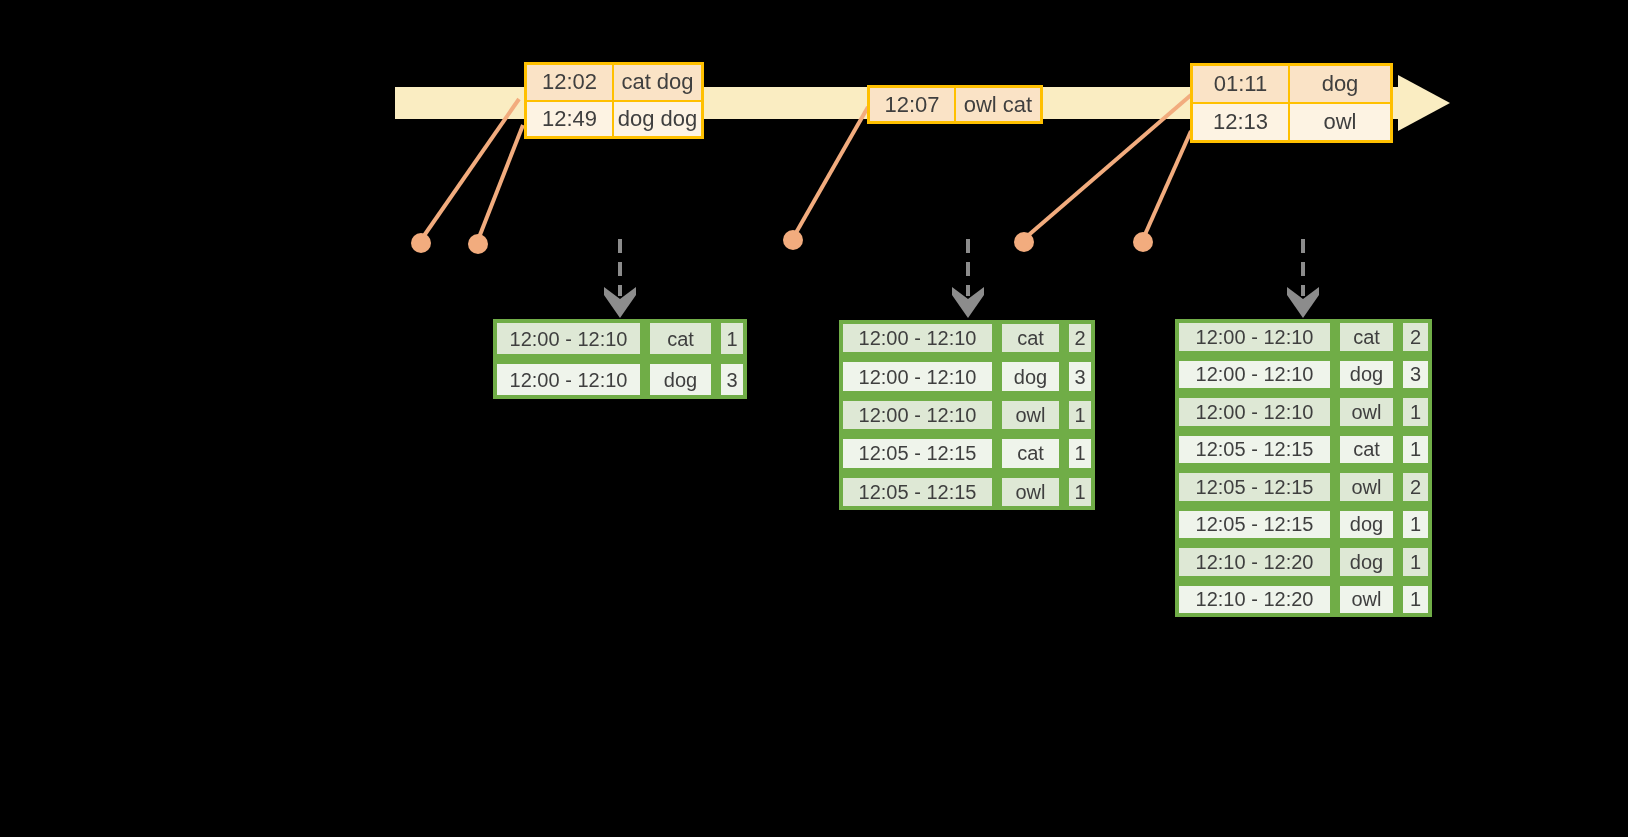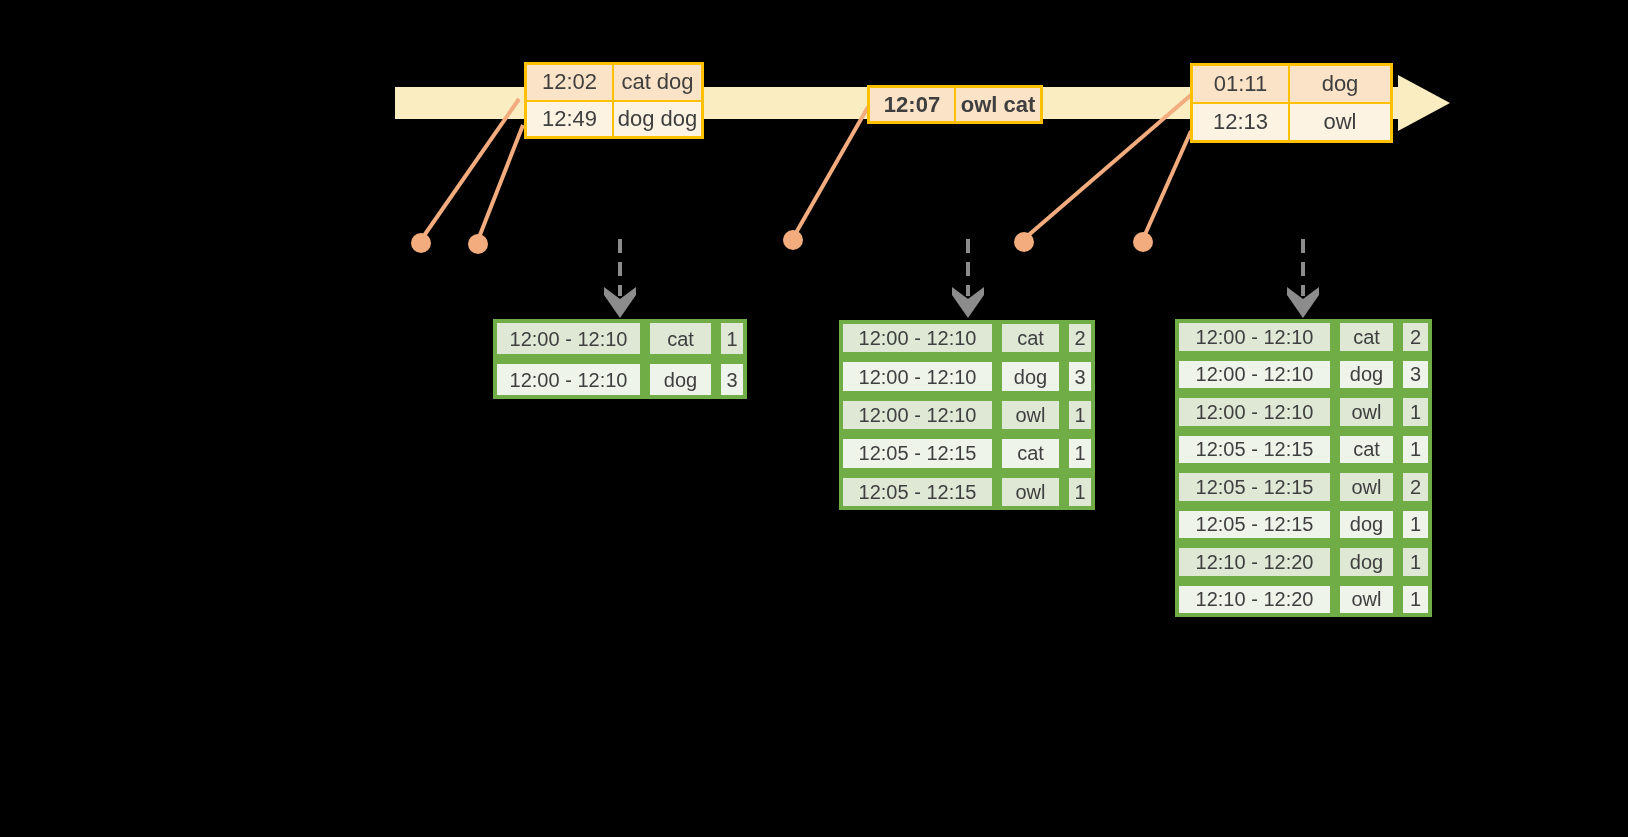--- a/index.html
+++ b/index.html
@@ -31,21 +31,21 @@
   .gtable{
     border:4px solid var(--result-border,#70ad47);
     background:var(--result-border,#70ad47);
     gap:10px;font-size:20px;
   }
   .gtable .row-odd{background:var(--result-row-dark,#dee8d5);}
   .gtable .row-even{background:var(--result-row-light,#eff4eb);}
 
   
   .t1{left:518px;top:62px;width:180px;height:77px;grid-template-columns:85px 1fr;margin-left:6px;}
-  .t2{left:867px;top:85px;width:176px;height:39px;grid-template-columns:84px 1fr;font-weight:bold;}
+  .t2{left:867px;top:85px;width:176px;height:39px;grid-template-columns:84px 1fr;}
   .t3{left:1190px;top:63px;width:203px;height:80px;grid-template-columns:95px 1fr;}
 
   .g1{left:493px;top:319px;width:254px;height:80px;grid-template-columns:143px 61px 1fr;}
   .g2{left:839px;top:320px;width:256px;height:190px;grid-template-columns:149px 57px 1fr;}
   .g3{left:1175px;top:319px;width:257px;height:298px;grid-template-columns:151px 53px 1fr;}
 
   
   .tl-bar{fill:var(--timeline-fill,#faedc2);}
   .conn{stroke:var(--connector,#f2ac7e);stroke-width:4;}
   .dot{fill:var(--connector,#f2ac7e);}

